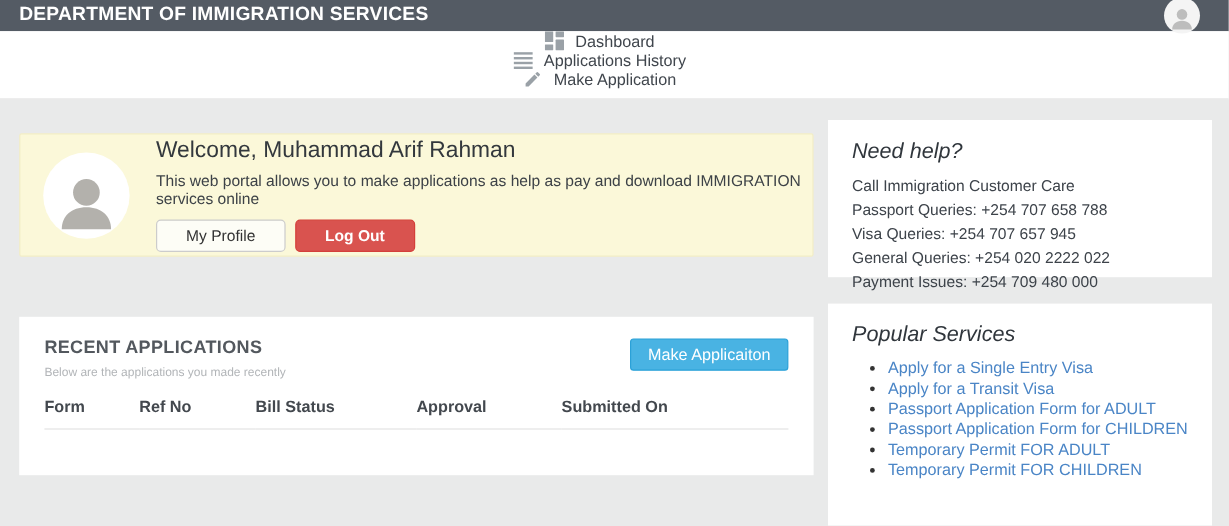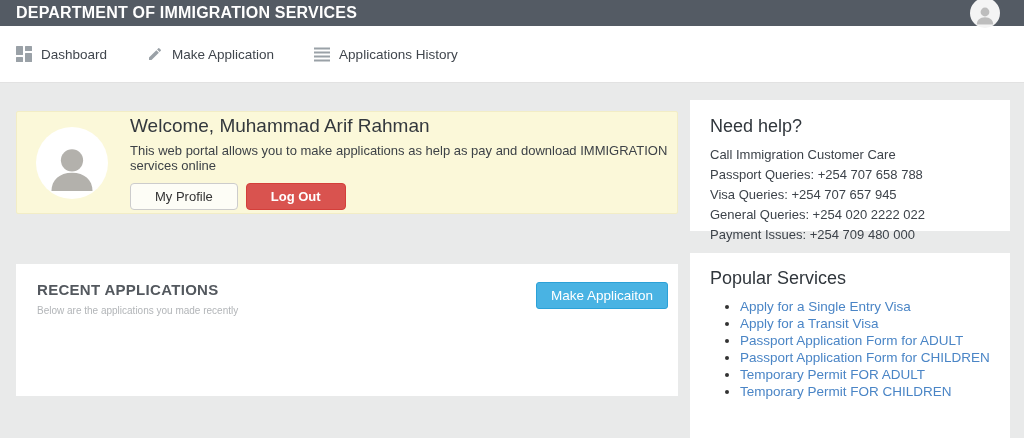--- a/index.html
+++ b/index.html
@@ -36,20 +36,21 @@
   .topbar-avatar svg { width: 24px; height: 24px; margin-top: 5px; }
 
   
   .navbar {
     height: 57px;
     background: #ffffff;
     display: flex;
     align-items: center;
     padding-left: 16px;
     border-bottom: 1px solid #e2e2e2;
+    flex-direction: column;
   }
   .nav-item {
     display: flex;
     align-items: center;
     margin-right: 40px;
     cursor: pointer;
   }
   .nav-icon { width: 16px; height: 16px; margin-right: 9px; display: inline-flex; }
   .nav-icon svg { width: 16px; height: 16px; fill: #9aa1a7; }
   .nav-label { font-size: 13.5px; color: #40464d; }
@@ -107,42 +108,42 @@
     font-weight: bold;
     margin-left: 8px;
   }
 
   
   .help-panel {
     height: 131px;
     background: #ffffff;
     padding: 16px 20px;
   }
-  .panel-title { font-size: 18px; color: #30363c; font-weight: normal; }
+  .panel-title { font-size: 18px; color: #30363c; font-weight: normal; font-style: italic; }
   .help-lines { margin-top: 8px; }
   .help-line { font-size: 13px; color: #3d434a; line-height: 20px; }
 
   
   .recent-panel {
     margin-top: 50px;
     height: 132px;
     background: #ffffff;
     padding: 17px 21px;
     position: relative;
   }
   .recent-title {
     font-size: 15px;
     font-weight: bold;
     color: #53585e;
     letter-spacing: 0.3px;
   }
   .recent-sub { font-size: 10px; color: #b2b5b8; margin-top: 7px; }
   .btn-make {
     position: absolute;
-    top: 18px; right: 10px;
+    top: 18px; right: 21px;
     background: #49b3e3;
     border: 1px solid #2ba1d8;
     color: #ffffff;
     font-size: 13.5px;
     padding: 5px 14px;
     border-radius: 3px;
     cursor: pointer;
     font-family: "Liberation Sans", sans-serif;
     text-align: center;
   }
@@ -194,36 +195,36 @@
           <rect x="0" y="0" width="7" height="9" rx="0.5"></rect>
           <rect x="0" y="11" width="7" height="5" rx="0.5"></rect>
           <rect x="9" y="0" width="7" height="5" rx="0.5"></rect>
           <rect x="9" y="7" width="7" height="9" rx="0.5"></rect>
         </svg>
     </span>
     <span class="nav-label">Dashboard</span>
   </div>
   <div class="nav-item">
     <span class="nav-icon">
-      <svg viewBox="0 0 24 24">
-          <path d="M3 17.25V21h3.75L17.8 9.94l-3.75-3.75L3 17.25zM20.7 7.04a1 1 0 0 0 0-1.41l-2.34-2.34a1 1 0 0 0-1.41 0l-1.83 1.83 3.75 3.75 1.83-1.83z"></path>
-        </svg>
-    </span>
-    <span class="nav-label">Make Application</span>
-  </div>
-  <div class="nav-item">
-    <span class="nav-icon">
       <svg viewBox="0 0 16 16">
           <rect x="0" y="1.5" width="16" height="2"></rect>
           <rect x="0" y="5.5" width="16" height="2"></rect>
           <rect x="0" y="9.5" width="16" height="2"></rect>
           <rect x="0" y="13.5" width="16" height="2"></rect>
         </svg>
     </span>
     <span class="nav-label">Applications History</span>
+  </div>
+  <div class="nav-item">
+    <span class="nav-icon">
+      <svg viewBox="0 0 24 24">
+          <path d="M3 17.25V21h3.75L17.8 9.94l-3.75-3.75L3 17.25zM20.7 7.04a1 1 0 0 0 0-1.41l-2.34-2.34a1 1 0 0 0-1.41 0l-1.83 1.83 3.75 3.75 1.83-1.83z"></path>
+        </svg>
+    </span>
+    <span class="nav-label">Make Application</span>
   </div>
 </nav>
 
 <main class="content">
   <div class="col-left">
 
     <section class="welcome-panel">
       <div class="welcome-avatar">
         <span style="display:flex;">
           <svg viewBox="0 0 24 24">
@@ -239,20 +240,32 @@
           <button class="btn btn-profile">My Profile</button>
           <button class="btn btn-logout">Log Out</button>
         </div>
       </div>
     </section>
 
     <section class="recent-panel">
       <div class="recent-title">RECENT APPLICATIONS</div>
       <div class="recent-sub">Below are the applications you made recently</div>
       <button class="btn-make">Make Applicaiton</button>
+      <table class="apps-table">
+        <thead>
+          <tr>
+            <th class="c1">Form</th>
+            <th class="c2">Ref No</th>
+            <th class="c3">Bill Status</th>
+            <th class="c4">Approval</th>
+            <th>Submitted On</th>
+          </tr>
+        </thead>
+        <tbody></tbody>
+      </table>
     </section>
 
   </div>
 
   <div class="col-right">
 
     <section class="help-panel">
       <div class="panel-title">Need help?</div>
       <div class="help-lines">
         <div class="help-line">Call Immigration Customer Care</div>

